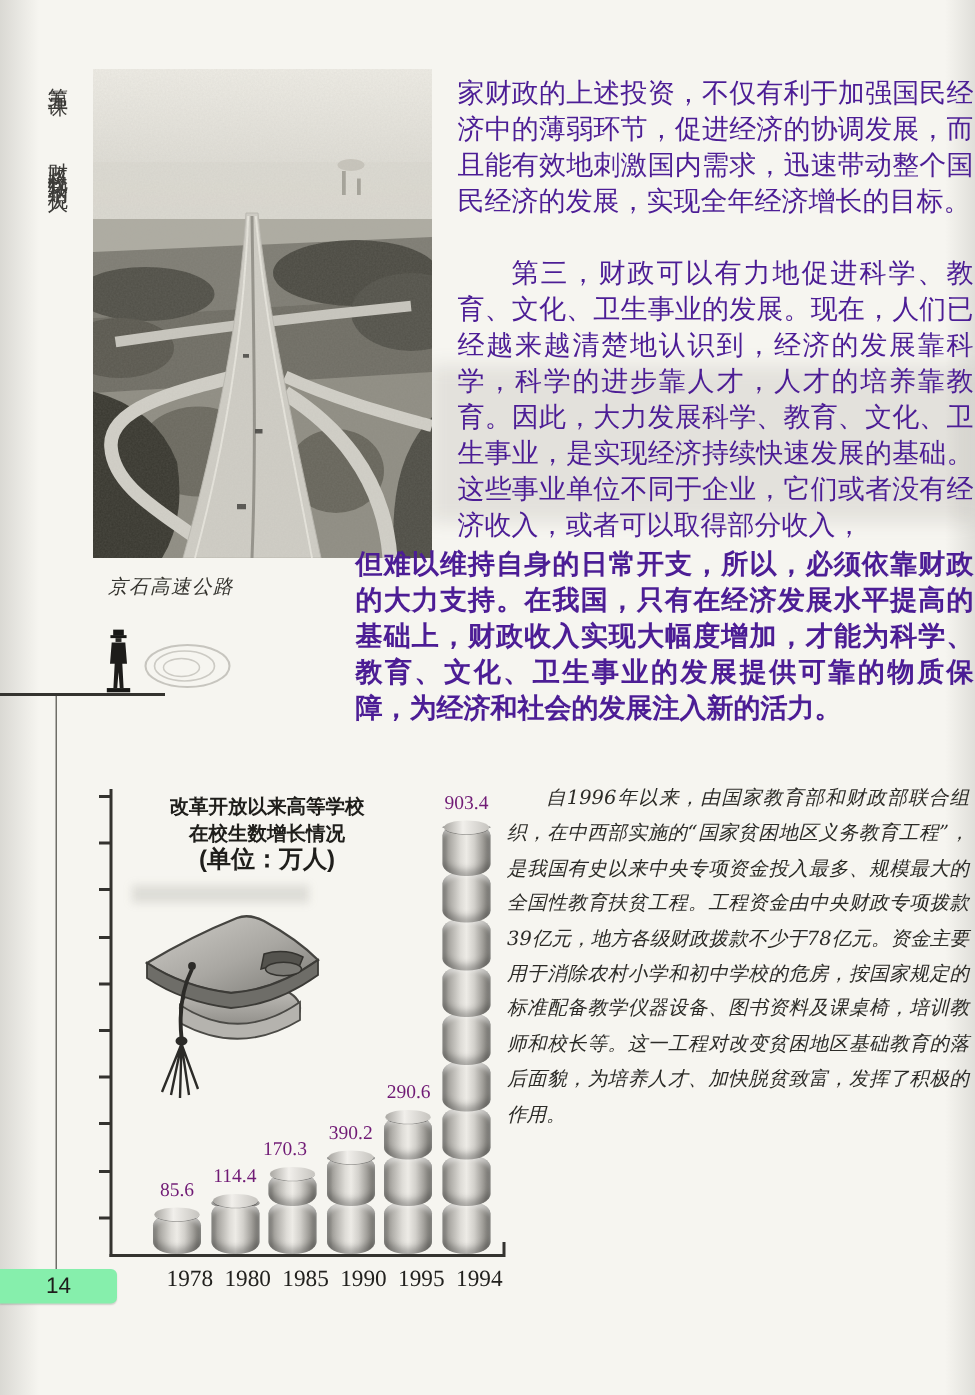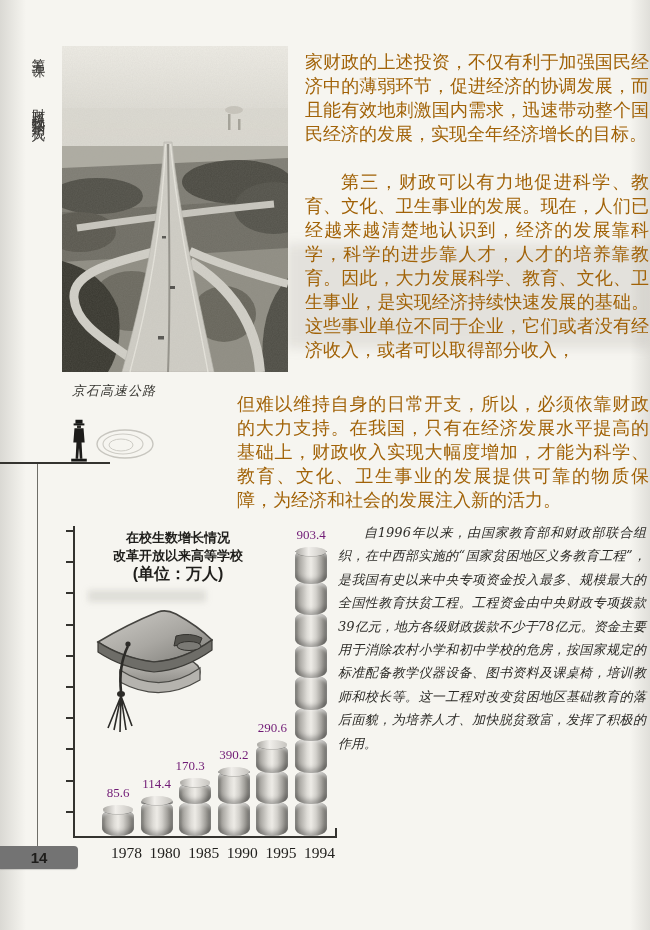--- a/index.html
+++ b/index.html
@@ -17,36 +17,36 @@
   
   .sidebar{position:absolute;left:28px;top:48px;writing-mode:vertical-rl;text-orientation:upright;
     color:#3c3b38;font-size:13.5px;letter-spacing:3px;line-height:20px;}
   .sidebar .lesson{margin-bottom:22px;display:inline-block;}
 
   
   .rule-h{position:absolute;left:0;top:462px;width:110px;height:2px;background:#34332f;}
   .rule-v{position:absolute;left:37px;top:464px;width:1px;height:383px;background:#6f6e68;}
   .figure-person{position:absolute;left:62px;top:419px;width:34px;height:44px;}
   .figure-swirl{position:absolute;left:94px;top:427px;width:62px;height:34px;opacity:.45;}
-  .pagebar{position:absolute;left:0;top:846px;width:78px;height:23px;background:#737373;
+  .pagebar{position:absolute;left:0;top:846px;width:78px;height:23px;background:#86efac;
     border-radius:0 4px 4px 0;display:flex;align-items:center;justify-content:center;
-    font-size:15px;font-weight:bold;color:#1e1d1b;box-shadow:0 1px 1px rgba(0,0,0,.15);}
+    font-size:15px;font-weight:normal;color:#1e1d1b;box-shadow:0 1px 1px rgba(0,0,0,.15);}
 
   
   .photo{position:absolute;left:62px;top:46px;width:226px;height:326px;background:#cdcbc3;}
   .photo svg{display:block;}
   .caption{position:absolute;left:72px;top:382px;font-family:Liberation Mono, monospace;
     font-style:italic;font-size:13px;color:#35342f;letter-spacing:1px;}
 
   
-  .bodytext{color:#a16207;font-size:18px;line-height:24px;text-align:justify;}
+  .bodytext{color:#4c1d95;font-size:18px;line-height:24px;text-align:justify;}
   .col-right{position:absolute;left:305px;top:50px;width:344px;}
   .col-right .p2{margin-top:24px;text-indent:2em;margin-bottom:0;}
   .col-right p{margin:0;}
-  .fullwidth{position:absolute;left:237px;top:392px;width:412px;}
+  .fullwidth{position:absolute;left:237px;top:364px;width:412px;font-weight:bold;}
   .fullwidth p{margin:0;}
 
   
   .aside{position:absolute;left:338px;top:521px;width:308px;color:#2c2b27;
     font-family:"DejaVu Serif",serif;font-style:italic;font-size:13px;line-height:23.4px;
     text-align:justify;}
   .aside p{margin:0;text-indent:2em;}
 
   
   .chart-title{position:absolute;left:92px;top:529px;width:172px;text-align:center;
@@ -149,22 +149,22 @@
 
   <div class="col-right bodytext">
     <p>家财政的上述投资，不仅有利于加强国民经济中的薄弱环节，促进经济的协调发展，而且能有效地刺激国内需求，迅速带动整个国民经济的发展，实现全年经济增长的目标。</p>
     <p class="p2">第三，财政可以有力地促进科学、教育、文化、卫生事业的发展。现在，人们已经越来越清楚地认识到，经济的发展靠科学，科学的进步靠人才，人才的培养靠教育。因此，大力发展科学、教育、文化、卫生事业，是实现经济持续快速发展的基础。这些事业单位不同于企业，它们或者没有经济收入，或者可以取得部分收入，</p>
   </div>
   <div class="fullwidth bodytext">
     <p>但难以维持自身的日常开支，所以，必须依靠财政的大力支持。在我国，只有在经济发展水平提高的基础上，财政收入实现大幅度增加，才能为科学、教育、文化、卫生事业的发展提供可靠的物质保障，为经济和社会的发展注入新的活力。</p>
   </div>
 
   <div class="chart-title">
+    <div>改革开放以来高等学校</div>
     <div>在校生数增长情况</div>
-    <div>改革开放以来高等学校</div>
     <div class="unit">(单位：万人)</div>
   </div>
   <div class="chart-plot">
     <div class="axis-endtick"></div>
   <div class="tick" style="top: 4px;"></div>
       <div class="tick" style="top: 35.2px;"></div>
       <div class="tick" style="top: 66.4px;"></div>
       <div class="tick" style="top: 97.6px;"></div>
       <div class="tick" style="top: 128.8px;"></div>
       <div class="tick" style="top: 160px;"></div>

